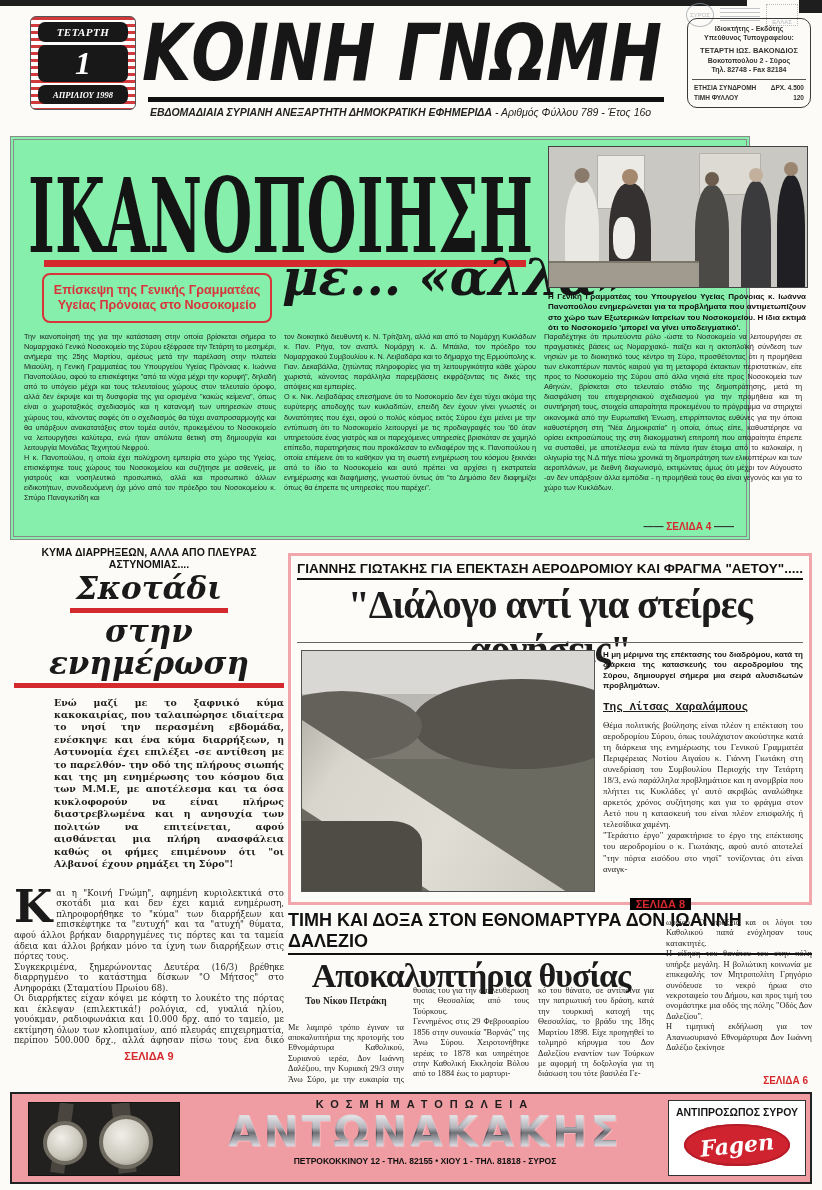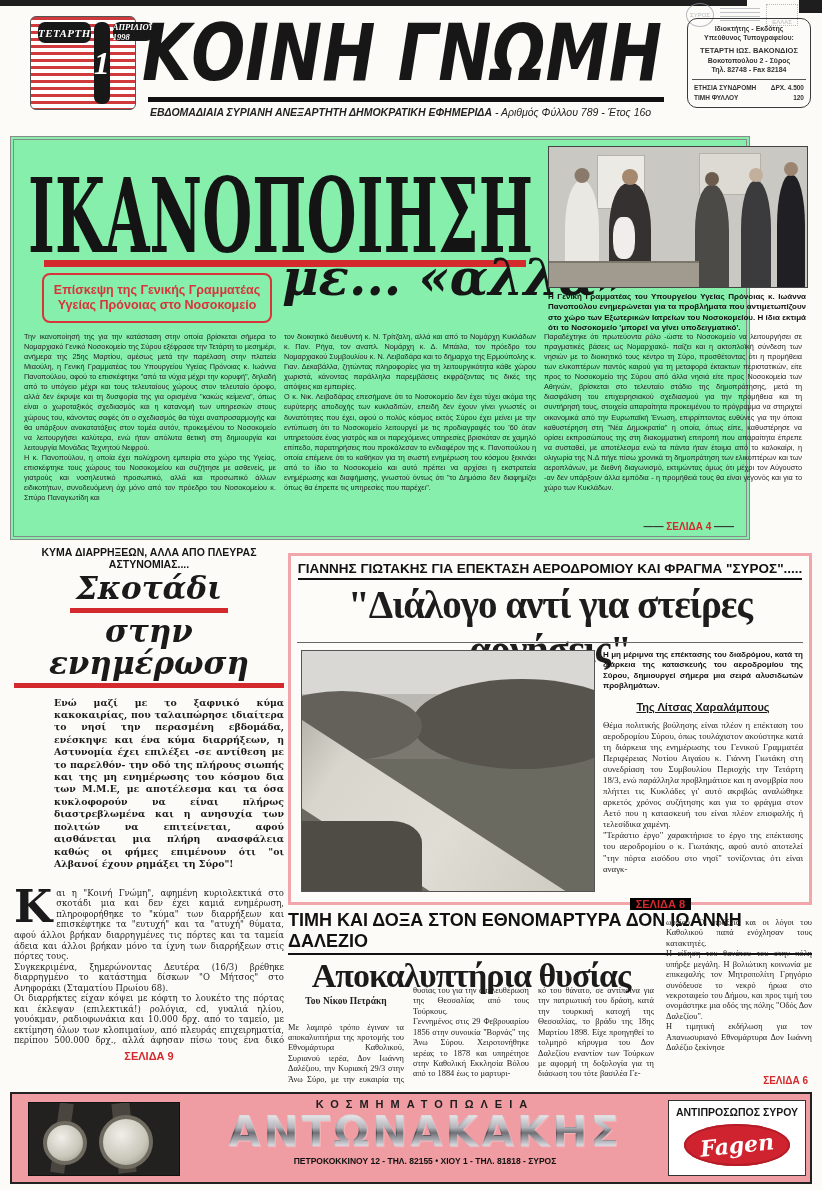--- a/index.html
+++ b/index.html
@@ -8,21 +8,21 @@
   .abs{position:absolute;}
   
   .top-strip{left:0;top:0;width:747px;height:6px;background:#1e1e1e;}
   .corner-sq{left:799px;top:0;width:23px;height:13px;background:#1e1e1e;}
   .stamps{left:686px;top:2px;width:112px;height:26px;color:#99a0a8;opacity:.7;font-size:6px;display:flex;gap:6px;align-items:center;}
   .stamp-circle{width:26px;height:22px;border:1px solid #99a0a8;border-radius:50%;display:flex;align-items:center;justify-content:center;}
   .stamp-waves{flex:1;height:14px;background:repeating-linear-gradient(180deg,#a8aeb5 0 1px,transparent 1px 4px);}
   .stamp-box{width:30px;height:20px;border:1px dotted #99a0a8;display:flex;align-items:flex-end;justify-content:center;}
   .datebox{left:30px;top:16px;width:106px;height:94px;border:1px solid #555;border-radius:6px;
            background:repeating-linear-gradient(180deg,#d13a3c 0 3.5px,#fff 3.5px 7px);
-           padding:5px 7px;box-sizing:border-box;display:flex;gap:3px;}
+           padding:5px 7px;box-sizing:border-box;display:flex;flex-direction:column;gap:3px;}
   .datebox .blk{background:#181818;color:#fff;border-radius:7px;display:flex;align-items:center;justify-content:center;
                 font-family:"Liberation Serif",serif;font-style:italic;font-weight:bold;}
   .db-day{height:21px;font-size:11px;letter-spacing:.5px;}
   .db-num{flex:1;font-size:32px;}
   .db-my{height:19px;font-size:8.5px;}
   .masthead{left:142px;top:4px;width:526px;height:94px;}
   .mast-rule{left:148px;top:97px;width:516px;height:5px;background:#111;}
   .subtitle{left:150px;top:106px;width:560px;font-size:10.5px;font-style:italic;color:#222;white-space:nowrap;}
   .subtitle b{font-weight:bold;}
   .pubbox{left:687px;top:18px;width:124px;height:90px;border:1.5px solid #3a3a3a;border-radius:10px;
@@ -70,21 +70,21 @@
   .air-headline{position:absolute;left:0;top:26px;width:100%;text-align:center;font-family:"Liberation Serif",serif;
                 font-weight:bold;font-size:39px;color:#1d1d1d;letter-spacing:-1px;}
   .air-rule{position:absolute;left:6px;top:86px;width:506px;border-top:1px solid #666;}
   .photo2{position:absolute;left:10px;top:94px;width:292px;height:240px;border:1px solid #555;overflow:hidden;
           background:linear-gradient(180deg,#d9d8d4 0 18%,#b9b8b2 18% 26%,#7a786f 26% 45%,#6b6a61 45% 100%);}
   .runway{position:absolute;left:-60px;top:30px;width:420px;height:74px;transform:rotate(33deg);transform-origin:left top;
           background:linear-gradient(90deg,#8e8c82,#dedbd2 30%,#e6e3da 60%,#cfccc2);opacity:.95;}
   .hill{position:absolute;border-radius:50%;background:#57554d;}
   .air-right{position:absolute;left:312px;top:94px;width:200px;height:240px;overflow:hidden;}
   .air-intro{font-size:8px;font-weight:bold;line-height:1.3;text-align:justify;color:#111;}
-  .air-byline{text-align:center;margin:9px 0 7px;font-family:Liberation Sans, sans-serif;font-weight:bold;font-size:11px;
+  .air-byline{text-align:left;margin:9px 0 7px;font-family:Liberation Mono, monospace;font-weight:bold;font-size:11px;
               text-decoration:underline;color:#1b1b1b;}
   .air-body{font-family:"Liberation Serif",serif;font-size:8.8px;line-height:1.26;text-align:justify;white-space:pre-line;color:#222;}
   .ref8{position:absolute;right:118px;bottom:-8px;background:#000000;padding:0 6px;font-size:11px;}
   
   .dalezio{left:288px;top:910px;width:524px;height:176px;overflow:hidden;}
   .dal-kicker{font-size:18px;font-weight:bold;color:#111;border-bottom:2px solid #111;display:inline-block;padding-bottom:1px;}
   .dal-headline{width:366px;text-align:center;font-family:"Liberation Serif",serif;font-weight:bold;font-size:34px;
                 color:#1b1b1b;margin-top:2px;letter-spacing:-1px;}
   .dal-cols{position:absolute;top:76px;left:0;width:366px;height:100px;display:flex;gap:9px;overflow:hidden;}
   .dal-col{flex:1;font-family:"Liberation Serif",serif;font-size:8.4px;line-height:1.24;text-align:justify;
@@ -210,21 +210,21 @@
 Συγκεκριμένα, ξημερώνοντας Δευτέρα (16/3) βρέθηκε διαρρηγμένο το κατάστημα δίσκων "Ο Μήτσος" στο Ανηφοράκι (Σταματίου Πρωίου 68).
 Οι διαρρήκτες είχαν κόψει με κόφτη το λουκέτο της πόρτας και έκλεψαν (επιλεκτικά!) ρολόγια, cd, γυαλιά ηλίου, γουόκμαν, ραδιοφωνάκια και 10.000 δρχ. από το ταμείο, με εκτίμηση όλων των κλοπιμαίων, από πλευράς επιχειρηματία, περίπου 500.000 δρχ., αλλά άφησαν πίσω τους ένα δικό τους... ρολόι χειρός!
 Το ίδιο πρωινό έγινε αντιληπτή η προσπάθεια διαρρήξης (μεταξύ των ωρών 3 και 8 το πρωί, όπως εκτιμάται) του περίπτερου της παραλίας (μπροστά από το κτίριο της Περιφέρειας!) του Στέλιου Καραμελέγκου, με κομμένα -πάλι με κόφτη- τα δυο λουκέτα που ασφαλίζουν τα ρολά πίσω από το περίπτερο αλλά δεν έγινε δυνατή η παραβίαση γιατί πίσω από τα ρολά υπήρχαν στοιβαγμένες βαριές κούτες με προϊόντα και έκαναν απαγορευτικό το άνοιγμα.
 Σε απόσταση ελάχιστων μέτρων από το περίπτερο οι άγνωστοι διαρρήκτες προσπάθησαν να διαρρήξουν και το Ιχθυοπωλείο του Αλ. Λεμονή, αλλά η προσπάθεια έμεινε στα... μισά γιατί ο κοστός (όπως φαίνεται από τα σημάδια) δεν κατάφερε να ανοίξει την εξωτερική πόρτα και έτσι η προσπάθεια εγκαταλείφθηκε μιας και το σημείο εκείνο είναι από τα πλέον κεντρικά και, προφανώς, φοβήθηκαν μη γίνουν αντιληπτοί από διερχόμενους.
 Πάντα το ίδιο πρωινό ο Μάρκος Σούμπιτης (Κασφυνιός), στην κεντρική αγορά της Ερμούπολης, βρήκε διαρρηγμένο το Κρεοπωλείο του, με παραβιασμένη την πίσω πόρτα του καταστήματος (από την πλατεία Άννης Κουτσοδόντη) αφού οι διαρρήκτες είχαν κόψει με κόφτη τον ένα από τους δυο χαλκάδες που συγκρατούσαν το λουκέτο της πόρτας.</span>
     </div>
   </div>
   <div class="abs pageref ref9"><span>ΣΕΛΙΔΑ 9</span></div>
 
   <div class="abs airport">
-    <div class="air-kicker"><span>ΓΙΑΝΝΗΣ ΓΙΩΤΑΚΗΣ ΓΙΑ ΕΠΕΚΤΑΣΗ ΑΕΡΟΔΡΟΜΙΟΥ ΚΑΙ ΦΡΑΓΜΑ "ΣΥΡΟΣ".....</span></div>
+    <div class="air-kicker"><span>ΓΙΑΝΝΗΣ ΓΙΩΤΑΚΗΣ ΓΙΑ ΕΠΕΚΤΑΣΗ ΑΕΡΟΔΡΟΜΙΟΥ ΚΑΙ ΦΡΑΓΜΑ "ΑΕΤΟΥ".....</span></div>
     <div class="air-headline">"Διάλογο αντί για στείρες αρνήσεις"</div>
     <div class="air-rule"></div>
 
     <div class="photo2">
       <div class="hill" style="left:110px;top:28px;width:220px;height:90px;background:#56544c;"></div>
       <div class="hill" style="left:-40px;top:40px;width:160px;height:70px;background:#63615a;"></div>
       <div class="runway"></div>
       <div class="hill" style="left:-30px;bottom:-40px;width:150px;height:110px;background:#4e4c45;border-radius:20%;"></div>
     </div>
 

